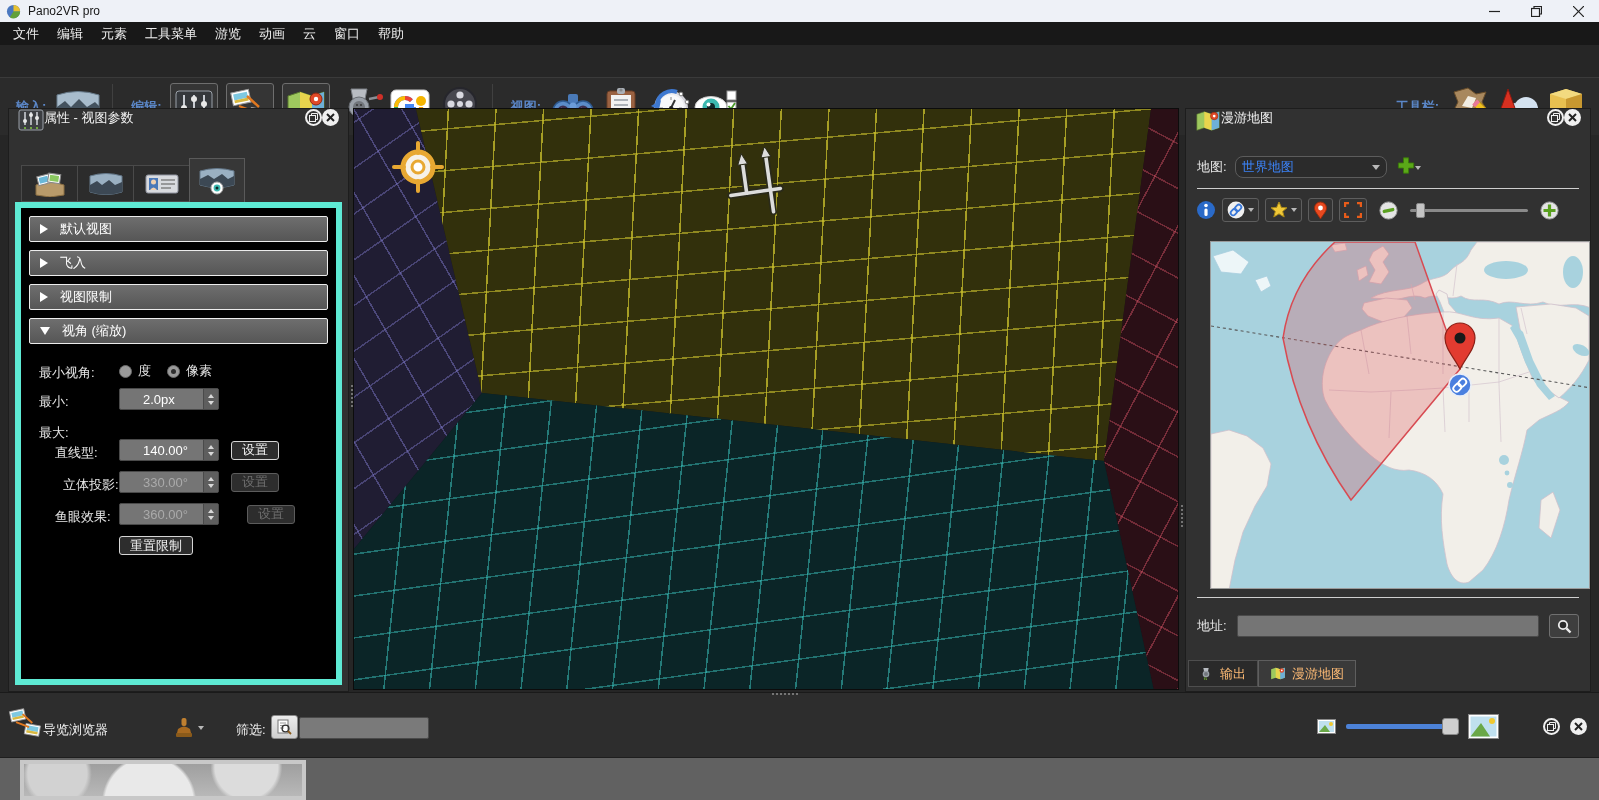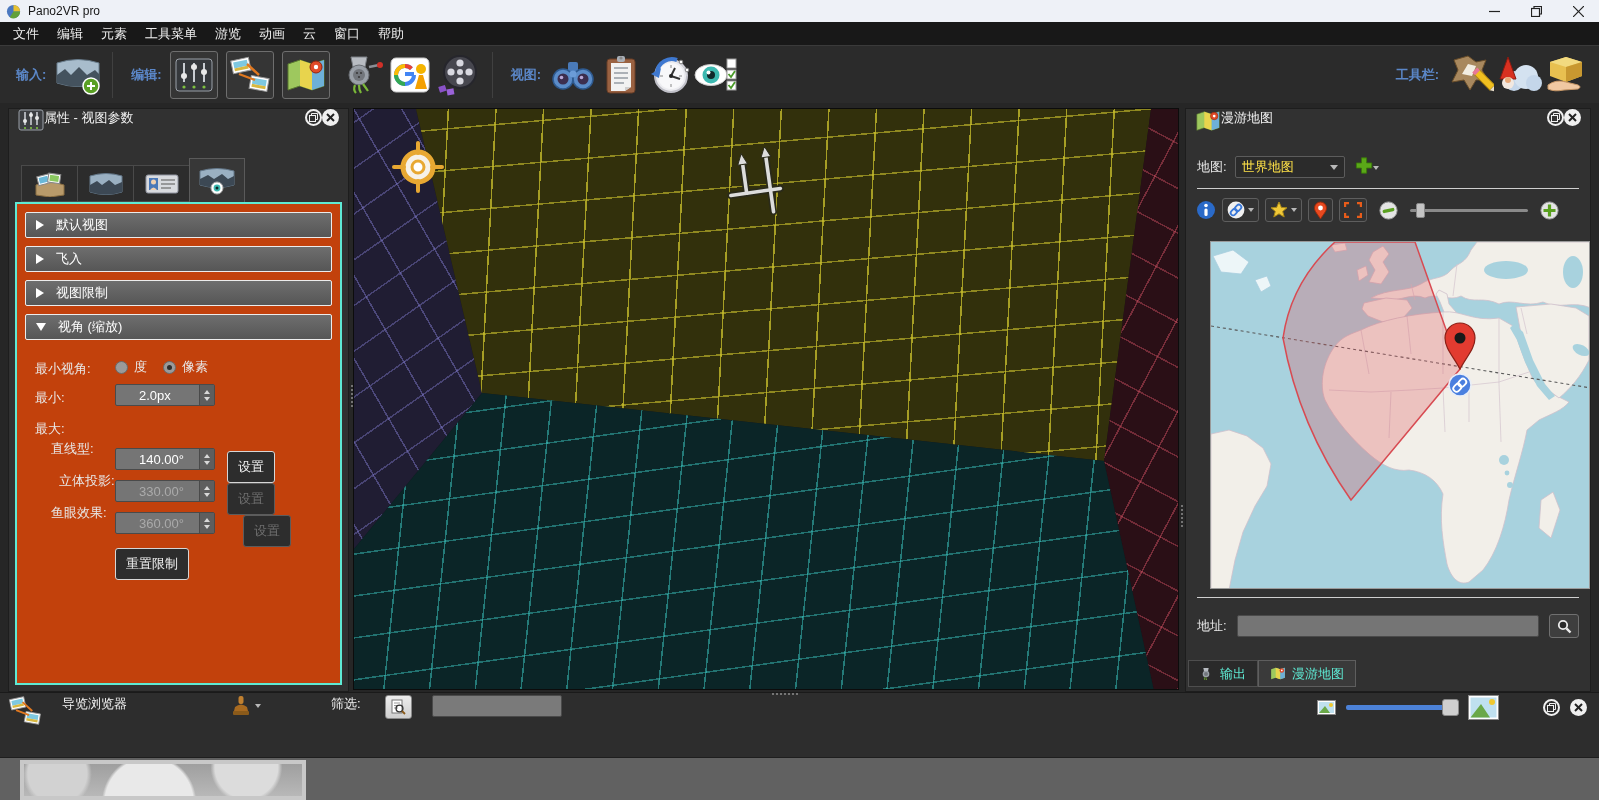--- a/index.html
+++ b/index.html
@@ -11,58 +11,58 @@
   .titlebar .appicon { width:15px; height:15px; margin-right:7px; }
   .wincontrols { margin-left:auto; display:flex; height:22px; }
   .winbtn { width:42px; height:22px; display:flex; align-items:center; justify-content:center; }
   .winbtn svg { stroke:#222; stroke-width:1.2; fill:none; }
 
   
   .menubar { height:23px; background:#181818; display:flex; align-items:center; padding:0 4px; }
   .menu-item { color:#ededed; font-size:13px; padding:2px 9px; }
 
   
-  .toolbar { height:58px; background:#2b2b2b; border-top:1px solid #3a3a3a; display:flex; align-items:center; padding:12px 8px; }
+  .toolbar { height:58px; background:#2b2b2b; border-top:1px solid #3a3a3a; display:flex; align-items:center; padding:12px 8px;margin-top:32px; }
   .tb-label { color:#5b87c8; font-size:13px; font-weight:bold; margin:0 8px; white-space:nowrap; }
   .tb-sep { width:1px; height:46px; background:#404040; margin:0 10px; }
   .tbtn { width:48px; height:48px; display:flex; align-items:center; justify-content:center; }
   .tbtn.boxed { border:1px solid #6e6e6e; border-radius:3px; background:#353535; margin-right:8px; }
   .tb-right { margin-left:auto; display:flex; align-items:center; }
 
   
   .panel { position:absolute; background:#313131; border:1px solid #1d1d1d; }
   .panel-header { height:36px; display:flex; padding:0 9px; }
   .panel-title { color:#f2f2f2; font-size:13px; }
   .ph-spacer { flex:1; }
   .circ-float { width:17px; height:17px; border-radius:50%; border:2px solid #f0f0f0; display:flex; align-items:center; justify-content:center; }
   .circ-close { width:17px; height:17px; border-radius:50%; background:#f0f0f0; display:flex; align-items:center; justify-content:center; }
 
   
   #props { left:8px; top:108px; width:341px; height:584px; }
   .tabs { display:flex; padding-left:12px; margin-top:13px; align-items:flex-end; position:relative; z-index:2; }
   .tab { width:56px; height:37px; background:#2c2c2c; border:1px solid #4a4a4a; border-right-width:0; display:flex; align-items:center; justify-content:center; }
   .tab:last-of-type { border-right-width:1px; }
   .tab.active { height:44px; background:#373737; border:1px solid #5a5a5a; border-bottom:none; }
-  .props-content { position:absolute; left:6px; right:6px; top:93px; bottom:6px; background:#c2410c; border:2px solid #5eead4; }
+  .props-content { position:absolute; left:6px; right:6px; top:93px; bottom:6px; background:#000000; border:6px solid #5eead4; }
   .section-hdr { margin:8px 8px 0 8px; height:26px; background:linear-gradient(#6e6e6e,#565656); border:1px solid #ececec; border-radius:2px; display:flex; align-items:center; gap:12px; padding-left:10px; color:#fff; font-size:13px; }
   .tri-r { width:0; height:0; border-left:8px solid #fff; border-top:5px solid transparent; border-bottom:5px solid transparent; }
   .tri-d { width:0; height:0; border-top:8px solid #fff; border-left:5px solid transparent; border-right:5px solid transparent; }
   .frm { position:relative; color:#e8e8e8; font-size:13px; }
   .frow { position:absolute; display:flex; align-items:center; }
   .radio { width:13px; height:13px; border-radius:50%; background:#9a9a9a; border:1px solid #6a6a6a; display:inline-flex; align-items:center; justify-content:center; margin-right:6px; }
   .radio .dot { width:5px; height:5px; border-radius:50%; background:#2e2e2e; display:none; }
   .radio.checked .dot { display:block; }
   .spinfield { width:100px; height:22px; background:#757575; border:1px solid #4a4a4a; border-radius:2px; display:flex; align-items:center; color:#fff; }
   .spinfield .val { flex:1; padding-left:23px; font-size:13px; }
   .spin { width:15px; height:100%; background:#5e5e5e; border-left:1px solid #4a4a4a; display:flex; flex-direction:column; align-items:center; justify-content:center; gap:3px; }
   .spin i { display:block; width:0; height:0; }
   .spin .up { border-bottom:4px solid #d8d8d8; border-left:3.5px solid transparent; border-right:3.5px solid transparent; }
   .spin .dn { border-top:4px solid #d8d8d8; border-left:3.5px solid transparent; border-right:3.5px solid transparent; }
   .spinfield.dim .val { color:#aaa; }
-  .btn { height:32px; padding:0 10px; background:#2d2d2d; border:1px solid #d6d6d6; border-radius:3px; color:#f2f2f2; font-size:13px; display:inline-flex; align-items:center; justify-content:center;margin-top:16px; }
+  .btn { height:19px; padding:0 10px; background:#2d2d2d; border:1px solid #d6d6d6; border-radius:3px; color:#f2f2f2; font-size:13px; display:inline-flex; align-items:center; justify-content:center; }
   .btn.disabled { border-color:#5c5c5c; color:#6e6e6e; }
 
   
   #viewport { position:absolute; left:353px; top:108px; width:826px; height:582px; background:#17171c; border:1px solid #0c0c0c; overflow:hidden; }
   .wall { position:absolute; inset:0; }
   #wall-yellow { clip-path:polygon(62px 0, 797px 0, 750px 352px, 128px 284px);
     background:repeating-linear-gradient(93deg, transparent 0 46px, rgba(205,195,45,.75) 46px 47.5px),
                repeating-linear-gradient(-5deg, transparent 0 40px, rgba(205,195,45,.6) 40px 41.5px), #32300c; }
   #wall-teal { clip-path:polygon(128px 284px, 750px 352px, 800px 582px, 0 582px, 0 440px);
     background:repeating-linear-gradient(96deg, transparent 0 44px, rgba(62,208,202,.5) 44px 45.5px),
@@ -70,40 +70,40 @@
   #wall-purple { clip-path:polygon(0 0, 62px 0, 128px 284px, 0 440px);
     background:repeating-linear-gradient(60deg, transparent 0 40px, rgba(132,126,212,.45) 40px 41.5px),
                repeating-linear-gradient(-35deg, transparent 0 36px, rgba(132,126,212,.4) 36px 37.5px), #201d33; }
   #wall-red { clip-path:polygon(797px 0, 826px 0, 826px 582px, 800px 582px, 750px 352px);
     background:repeating-linear-gradient(118deg, transparent 0 42px, rgba(228,88,108,.42) 42px 43.5px),
                repeating-linear-gradient(28deg, transparent 0 38px, rgba(228,88,108,.38) 38px 39.5px), #2a0f16; }
 
   
   #mappanel { left:1185px; top:108px; width:406px; height:584px; }
   .maprow { display:flex; align-items:center; gap:8px; padding:0 11px; margin-top:11px; color:#e8e8e8; font-size:13px; }
-  .select { width:110px; height:22px; background:#2b2b2b; border:1px solid #5c5c5c; border-radius:2px; display:flex; align-items:center; padding:0 6px; color:#fde047; font-size:13px; }
+  .select { width:152px; height:22px; background:#2b2b2b; border:1px solid #5c5c5c; border-radius:8px; display:flex; align-items:center; padding:0 6px; color:#3b82f6; font-size:13px; }
   .select .car { margin-left:auto; width:0; height:0; border-top:5px solid #b8b8b8; border-left:4px solid transparent; border-right:4px solid transparent; }
   .hline { height:1px; background:#cfcfcf; margin:10px 11px 0 11px; }
   .mtb { display:flex; align-items:center; gap:6px; padding:0 10px; margin-top:9px; }
   .mtb-box { height:24px; border:1px solid #5e5e5e; border-radius:3px; background:#333; display:flex; align-items:center; gap:3px; padding:0 4px; }
   .mz-track { width:118px; height:3px; background:#8a8a8a; border-radius:2px; position:relative; }
   .mz-handle { position:absolute; top:-6px; width:9px; height:15px; background:#c4c4c4; border:1px solid #888; border-radius:2px; }
   #mapview { position:absolute; left:24px; top:132px; width:380px; height:348px; border:1px solid #9a9a9a; background:#a8d2de; overflow:hidden; }
   .addr-row { position:absolute; left:0; right:0; top:505px; display:flex; align-items:center; gap:10px; padding:0 11px; color:#e8e8e8; font-size:13px; }
   .addr-input { flex:1; height:22px; background:#757575; border:1px solid #4a4a4a; border-radius:2px; color:#fff; font-size:12px; padding:0 6px; outline:none; }
   .sq-btn { width:30px; height:24px; background:#3e3e3e; border:1px solid #707070; border-radius:3px; display:flex; align-items:center; justify-content:center; }
   .dock-tabs { position:absolute; left:0; bottom:4px; display:flex; padding-left:2px; }
-  .dtab { height:27px; display:flex; align-items:center; gap:6px; padding:11px 11px; background:#2a2a2a; border:1px solid #4e4e4e; color:#5eead4; font-size:13px; }
+  .dtab { height:27px; display:flex; align-items:center; gap:6px; padding:11px 11px; background:#2a2a2a; border:1px solid #4e4e4e; color:#fdba74; font-size:13px; }
   .dtab.active { background:#3a3a3a; border-color:#5e5e5e; }
 
   
   #bottom { position:absolute; left:0; top:692px; width:1599px; height:108px; background:#2d2d2d; border-top:1px solid #1a1a1a; }
   .grip-h { position:absolute; left:772px; top:0px; display:flex; gap:2px; }
   .grip-h i { width:2px; height:2px; background:#8e8e8e; border-radius:50%; }
-  .tbb { display:flex; align-items:flex-start; gap:20px; padding:0 8px; height:44px; margin-top:2px; color:#f0f0f0; font-size:13px; }
+  .tbb { display:flex; align-items:flex-end; gap:1px; padding:0 8px; height:44px; margin-top:2px; color:#f0f0f0; font-size:13px; }
   .tbb .lbl { margin-right:4px; }
   .filter-input { width:130px; height:22px; background:#7a7a7a; border:1px solid #4a4a4a; border-radius:2px; color:#fff; font-size:12px; padding:0 6px; outline:none; }
   .lightbtn { width:27px; height:24px; background:linear-gradient(#ececec,#cfcfcf); border:1px solid #8a8a8a; border-radius:3px; display:flex; align-items:center; justify-content:center; }
   .b-slider { width:112px; height:5px; background:#4c82d8; border-radius:2px; position:relative; }
   .b-slider .hd { position:absolute; top:-6px; left:86%; width:17px; height:17px; background:#cfcfcf; border:1px solid #8a8a8a; border-radius:3px; }
   .list-area { position:absolute; left:0; right:0; top:64px; bottom:0; background:#616161; border-top:1px solid #1e1e1e; }
   .thumb { position:absolute; left:20px; top:2px; width:286px; height:40px; border:4px solid #c8c8c8;
     background:radial-gradient(circle at 45% 120%, #e9e9e9 0 28%, transparent 30%),
                radial-gradient(circle at 80% 10%, #dcdcdc 0 14%, transparent 16%),
                radial-gradient(circle at 12% 30%, #d2d2d2 0 12%, transparent 14%),

